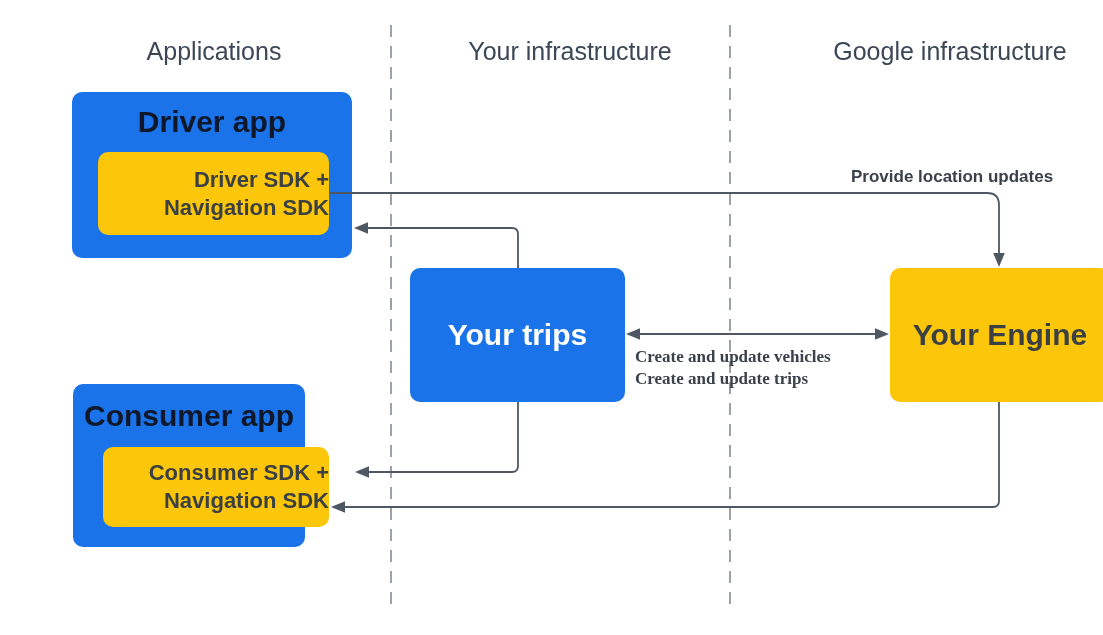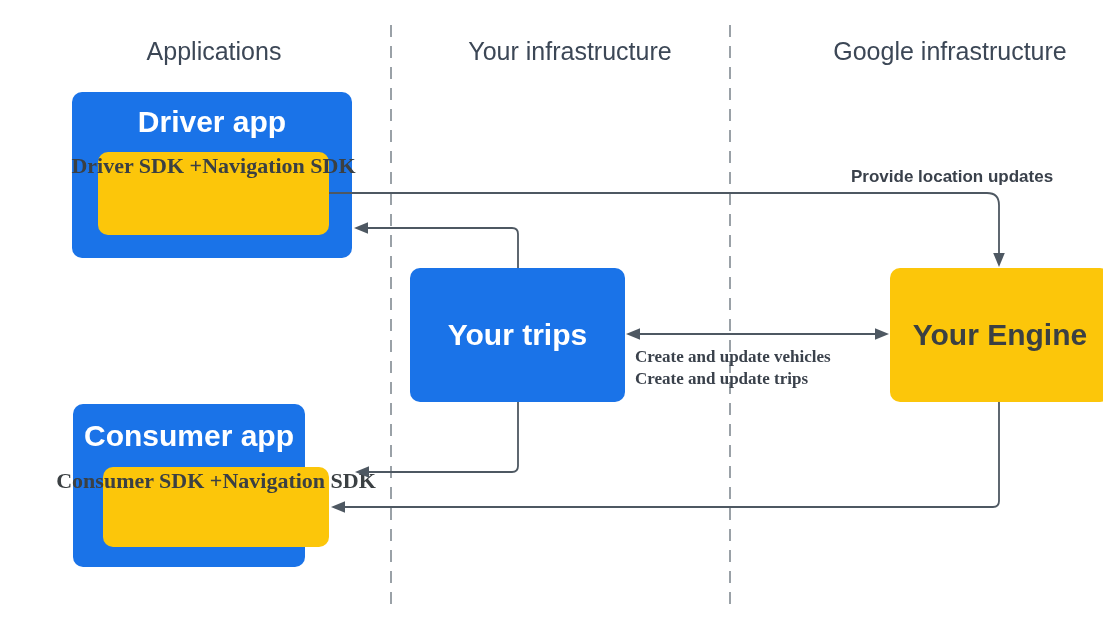--- a/index.html
+++ b/index.html
@@ -24,34 +24,34 @@
   }
   .col-header.c1{left:177px;}
   .col-header.c2{left:533px;}
   .col-header.c3{left:913px;}
 
   .node{position:absolute;border-radius:10px;}
   .blue-node{background:var(--blue);}
   .yellow-node{background:var(--yellow);}
 
   .node-title{
-    color:#ffffff;font-weight:bold;font-size:30px;text-align:center;white-space:nowrap;
+    color:#0f172a;font-weight:bold;font-size:30px;text-align:center;white-space:nowrap;
     display:flex;align-items:center;justify-content:center;
   }
   #driver-app{left:35px;top:92px;width:280px;height:166px;}
   #driver-app .node-title{height:60px;}
   #driver-sdk{left:26px;top:60px;width:231px;height:83px;}
 
-  #consumer-app{left:36px;top:404px;width:232px;height:163px;}
+  #consumer-app{left:36px;top:384px;width:232px;height:163px;}
   #consumer-app .node-title{height:63px;}
   #consumer-sdk{left:30px;top:63px;width:226px;height:80px;}
 
   .sdk-box{
-    position:absolute;display:flex;flex-direction:row;align-items:flex-start;justify-content:center;
-    color:var(--box-dark-text);font-weight:bold;font-size:22px;line-height:28px;text-align:center;white-space:nowrap;font-family:Liberation Serif, serif;
+    position:absolute;display:flex;flex-direction:column;align-items:flex-end;justify-content:center;
+    color:var(--box-dark-text);font-weight:bold;font-size:22px;line-height:28px;text-align:center;white-space:nowrap;
   }
 
   #your-server{left:373px;top:268px;width:215px;height:134px;display:flex;align-items:center;justify-content:center;}
   #your-server .server-title{color:#ffffff;font-weight:bold;font-size:30px;white-space:nowrap;}
 
   #fleet-engine{left:853px;top:268px;width:220px;height:134px;display:flex;align-items:center;justify-content:center;}
   #fleet-engine .engine-title{color:var(--box-dark-text);font-weight:bold;font-size:30px;white-space:nowrap;}
 
   svg.overlay{position:absolute;left:0;top:0;width:1103px;height:635px;pointer-events:none;}
   .connector{fill:none;stroke:var(--line);stroke-width:1.8;}

